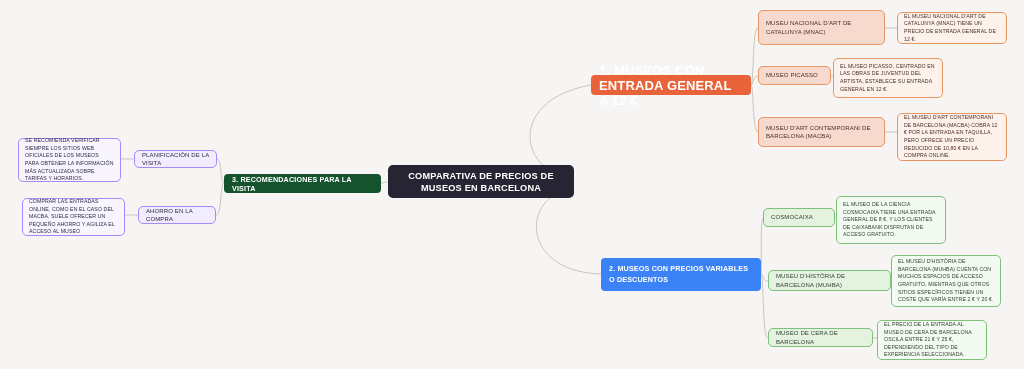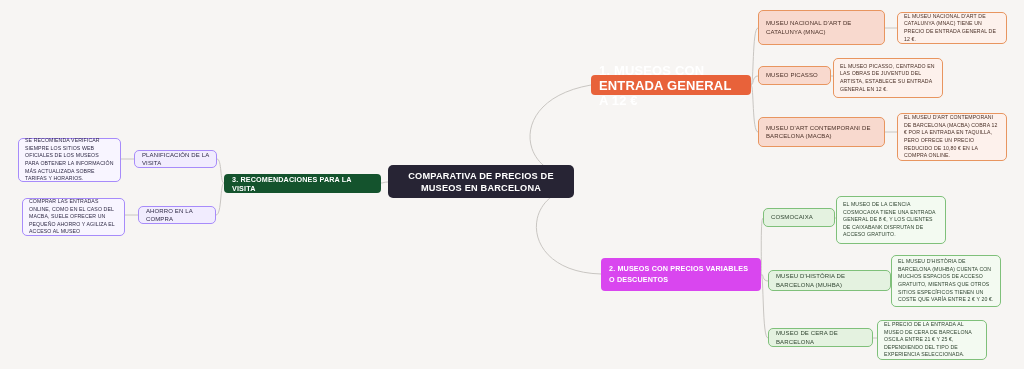--- a/index.html
+++ b/index.html
@@ -19,21 +19,21 @@
     left:388px;top:165px;width:186px;height:33px;
     background:#272434;border-radius:5px;
     justify-content:center;text-align:center;
   }
   #central .txt{color:#ffffff;font-size:9.2px;font-weight:bold;letter-spacing:.2px;line-height:12px;text-align:center;}
 
   
   .branch{border-radius:4px;padding:5px 8px;}
   #branch1{left:591px;top:75px;width:160px;height:20px;background:#e8623a;}
   #branch1 .txt{color:#ffffff;font-size:13px;font-weight:bold;letter-spacing:.15px;}
-  #branch2{left:601px;top:258px;width:160px;height:33px;background:#d946ef;}
+  #branch2{left:601px;top:258px;width:160px;height:33px;background:#3b82f6;}
   #branch2 .txt{color:#ffffff;font-size:7.2px;font-weight:bold;letter-spacing:.15px;line-height:10.5px;}
   #branch3{left:224px;top:174px;width:157px;height:19px;background:#14532d;}
   #branch3 .txt{color:#ffffff;font-size:7.2px;font-weight:bold;letter-spacing:.15px;}
 
   
   .leaf{border-radius:5px;border:1px solid;padding:5px 7px;}
   .leaf .txt{font-size:6px;letter-spacing:.12px;line-height:8.4px;}
   .leaf-o{background:#f8d9ce;border-color:#e8955f;}
   .leaf-o .txt{color:#4a3027;}
   .leaf-g{background:#e4f2e0;border-color:#7fc07a;}

